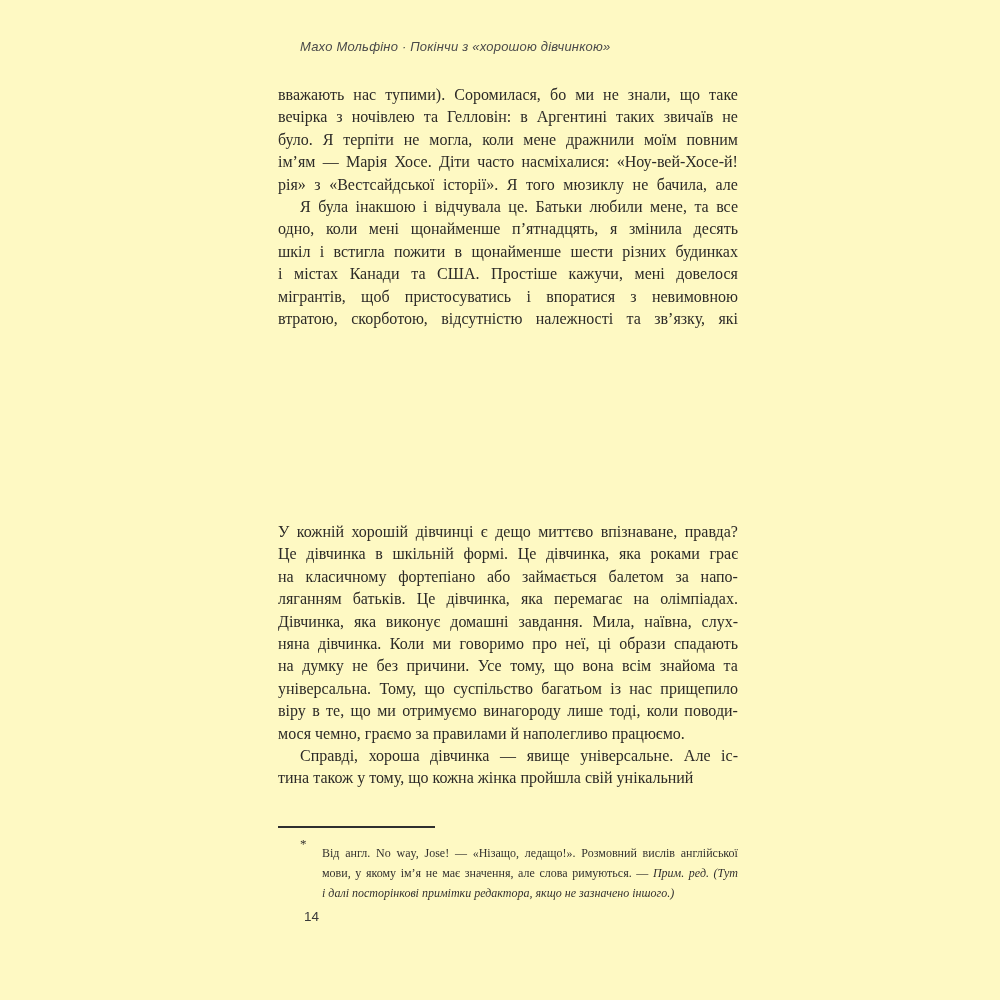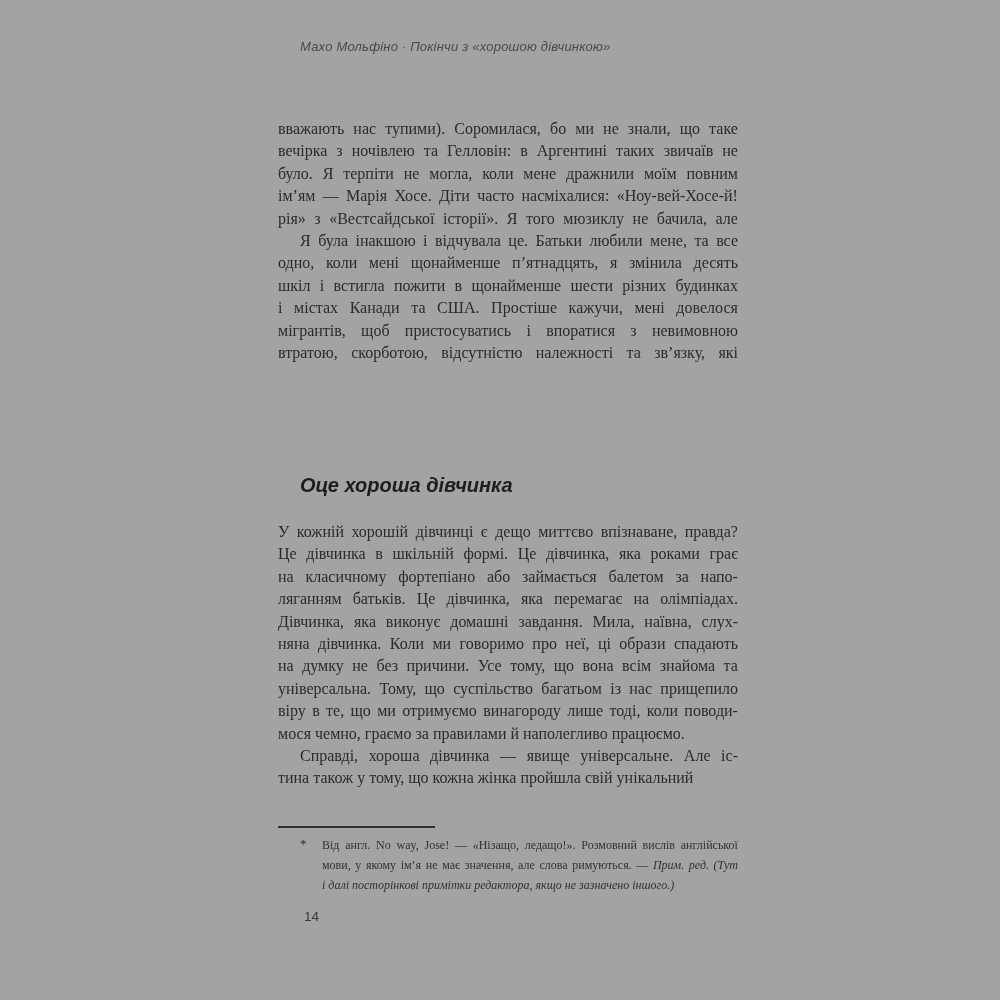--- a/index.html
+++ b/index.html
@@ -3,35 +3,35 @@
 <meta charset="utf-8">
 <style>
   html, body { margin: 0; padding: 0; }
   body {
     width: 1000px; height: 1000px;
     background: #ffffff;
     font-family: "Liberation Serif", serif;
     color: #2c2a27;
     overflow: hidden;
   }
-  .page { position: relative; width: 1000px; height: 1000px; background: #a3a3a3; }
+  .page { position: relative; width: 1000px; height: 1000px; background: #fef9c3; }
 
   .running-head {
     position: absolute; left: 300px; top: 39px;
     font-family: "Liberation Sans", sans-serif;
     font-style: italic;
     font-size: 13px; letter-spacing: 0.2px;
     color: #4a4a4a;
   }
 
   .body-block {
     position: absolute; left: 278px; width: 460px;
     font-size: 16px;
   }
-  .block-1 { top: 84px; margin-top: 34px; }
+  .block-1 { top: 84px; }
   .block-2 { top: 521px; }
 
   .para { margin: 0; }
   .line {
     display: flex; justify-content: space-between;
     line-height: 22.4px; height: 22.4px;
     white-space: pre;
   }
   .line.last { display: block; white-space: normal; }
   .line.indent { padding-left: 22px; }
@@ -50,21 +50,21 @@
     background: #2f2f2f;
   }
   .footnote {
     position: absolute; left: 278px; top: 835px; width: 460px;
     font-size: 12px; color: #33312e;
   }
   .footnote-marker {
     position: absolute; left: 22px; top: 1px;
     font-size: 13px;
   }
-  .footnote-lines { margin-left: 44px; width: 416px; }
+  .footnote-lines { margin-left: 44px; width: 416px; margin-top: 8px; }
   .fline {
     display: flex; justify-content: space-between;
     line-height: 20px; height: 20px; white-space: pre;
   }
   .fline.last { display: block; white-space: normal; height: auto; }
   .it { font-style: italic; }
 
   .page-number {
     position: absolute; left: 304px; top: 909px;
     font-family: "Liberation Sans", sans-serif;
@@ -89,21 +89,20 @@
       <div class="para">
         <div class="line indent"><span>Я</span><span>була</span><span>інакшою</span><span>і</span><span>відчувала</span><span>це.</span><span>Батьки</span><span>любили</span><span>мене,</span><span>та</span><span>все</span></div>
         <div class="line"><span>одно,</span><span>коли</span><span>мені</span><span>щонайменше</span><span>п’ятнадцять,</span><span>я</span><span>змінила</span><span>десять</span></div>
         <div class="line"><span>шкіл</span><span>і</span><span>встигла</span><span>пожити</span><span>в</span><span>щонайменше</span><span>шести</span><span>різних</span><span>будинках</span></div>
         <div class="line"><span>і</span><span>містах</span><span>Канади</span><span>та</span><span>США.</span><span>Простіше</span><span>кажучи,</span><span>мені</span><span>довелося</span></div>
         <div class="line"><span>мігрантів,</span><span>щоб</span><span>пристосуватись</span><span>і</span><span>впоратися</span><span>з</span><span>невимовною</span></div>
         <div class="line"><span>втратою,</span><span>скорботою,</span><span>відсутністю</span><span>належності</span><span>та</span><span>зв’язку,</span><span>які</span></div>
       </div>
     </div>
 
-  <h2 class="section-heading">Оце хороша дівчинка</h2>
 
   <div class="body-block block-2">
       <div class="para">
         <div class="line"><span>У</span><span>кожній</span><span>хорошій</span><span>дівчинці</span><span>є</span><span>дещо</span><span>миттєво</span><span>впізнаване,</span><span>правда?</span></div>
         <div class="line"><span>Це</span><span>дівчинка</span><span>в</span><span>шкільній</span><span>формі.</span><span>Це</span><span>дівчинка,</span><span>яка</span><span>роками</span><span>грає</span></div>
         <div class="line"><span>на</span><span>класичному</span><span>фортепіано</span><span>або</span><span>займається</span><span>балетом</span><span>за</span><span>напо-</span></div>
         <div class="line"><span>ляганням</span><span>батьків.</span><span>Це</span><span>дівчинка,</span><span>яка</span><span>перемагає</span><span>на</span><span>олімпіадах.</span></div>
         <div class="line"><span>Дівчинка,</span><span>яка</span><span>виконує</span><span>домашні</span><span>завдання.</span><span>Мила,</span><span>наївна,</span><span>слух-</span></div>
         <div class="line"><span>няна</span><span>дівчинка.</span><span>Коли</span><span>ми</span><span>говоримо</span><span>про</span><span>неї,</span><span>ці</span><span>образи</span><span>спадають</span></div>
         <div class="line"><span>на</span><span>думку</span><span>не</span><span>без</span><span>причини.</span><span>Усе</span><span>тому,</span><span>що</span><span>вона</span><span>всім</span><span>знайома</span><span>та</span></div>

